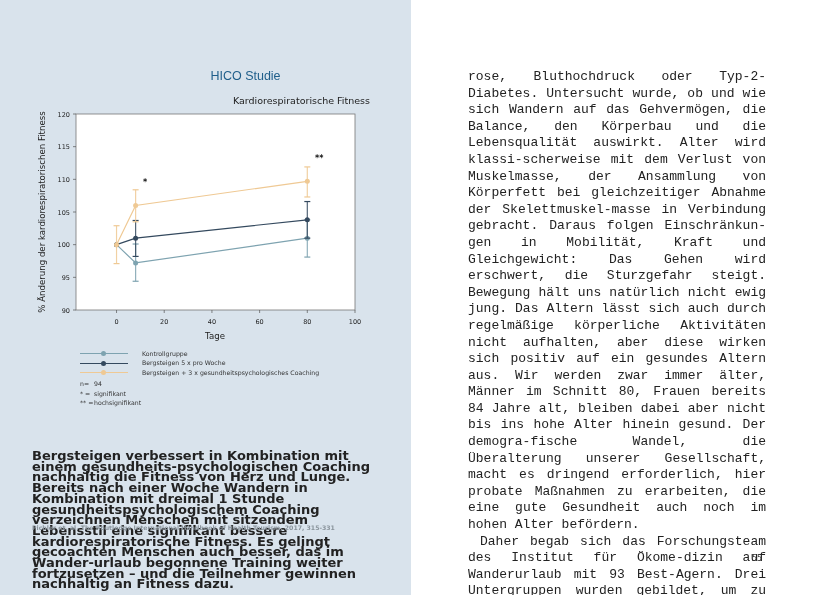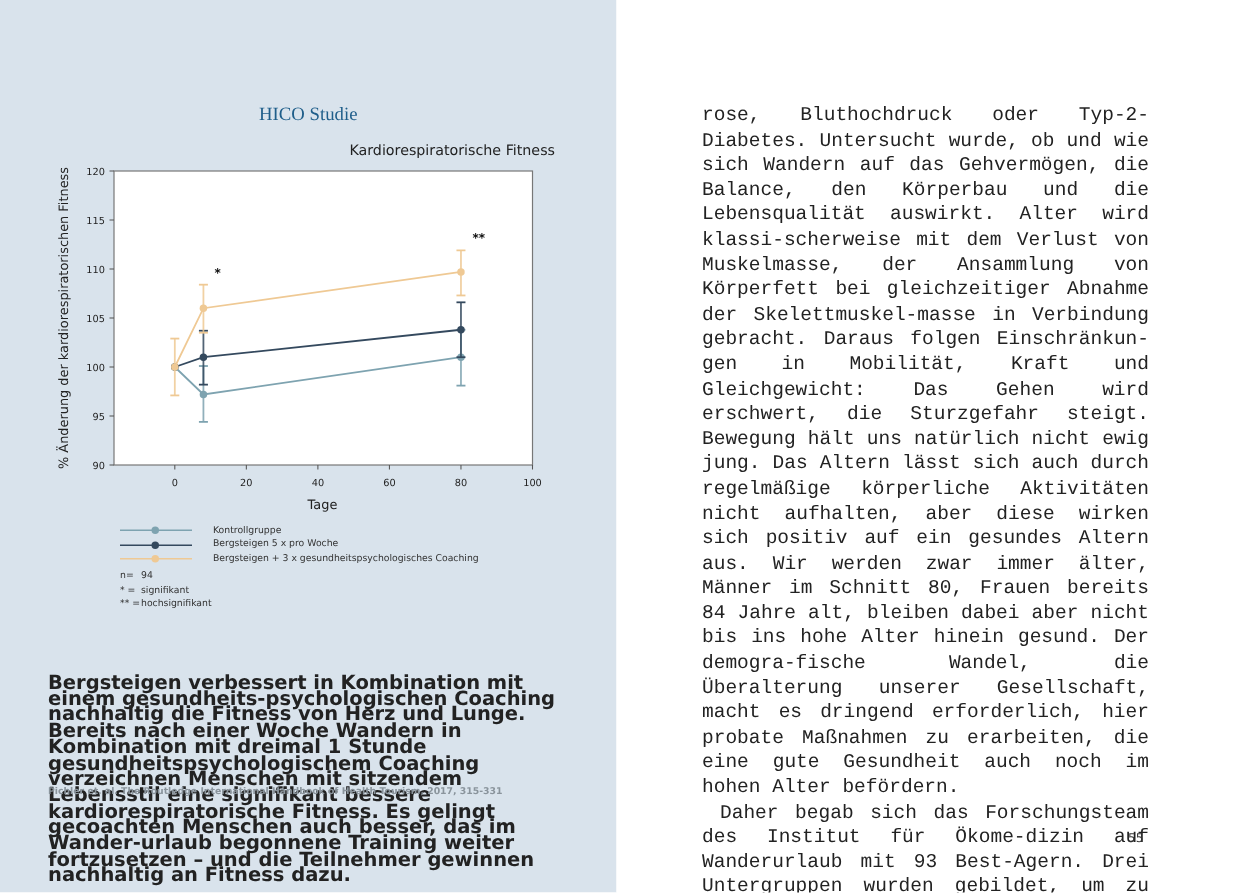--- a/index.html
+++ b/index.html
@@ -1,19 +1,19 @@
 <!DOCTYPE html>
 <html><head>
 <meta charset="utf-8">
 <style>
   html, body { margin:0; padding:0; }
   body { width:822px; height:595px; position:relative; overflow:hidden; background:#ffffff; font-family:"DejaVu Sans", sans-serif; }
   .left-panel { position:absolute; left:0; top:0; width:411px; height:595px; background:#d9e3ec; }
   .right-panel { position:absolute; left:411px; top:0; width:411px; height:595px; background:#ffffff; }
-  .study-title { position:absolute; left:0; width:411px; top:69px; text-align:center; font-size:12.5px; color:#1f5e8a; font-family:Liberation Serif, serif; }
+  .study-title { position:absolute; left:0; width:411px; top:69px; text-align:center; font-size:12.5px; color:#1f5e8a; font-family:Liberation Sans, sans-serif;padding-left:40px; }
   .chart-title { position:absolute; left:60px; width:310px; top:95px; text-align:right; font-size:9.5px; color:#222; }
   svg#chart { position:absolute; left:0; top:100px; }
   .legend { position:absolute; left:80px; top:349px; font-size:6.2px; color:#333; line-height:9.4px; }
   .legend-row { display:flex; align-items:center; height:9.4px; }
   .legend-swatch { width:48px; height:9px; position:relative; margin-right:14px; }
   .legend-swatch .ln { position:absolute; left:0; right:0; top:4px; height:1.2px; }
   .legend-swatch .dt { position:absolute; left:21px; top:2px; width:5px; height:5px; border-radius:50%; }
   .notes { position:absolute; left:80px; top:379px; font-size:6.2px; color:#333; line-height:9.6px; }
   .note-row { display:flex; }
   .note-key { width:14px; }

